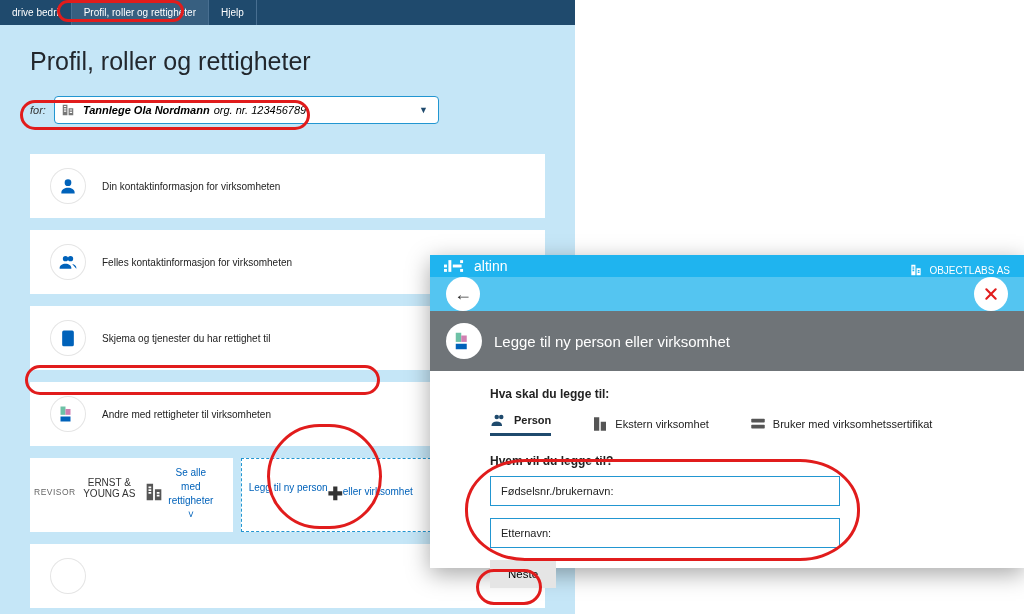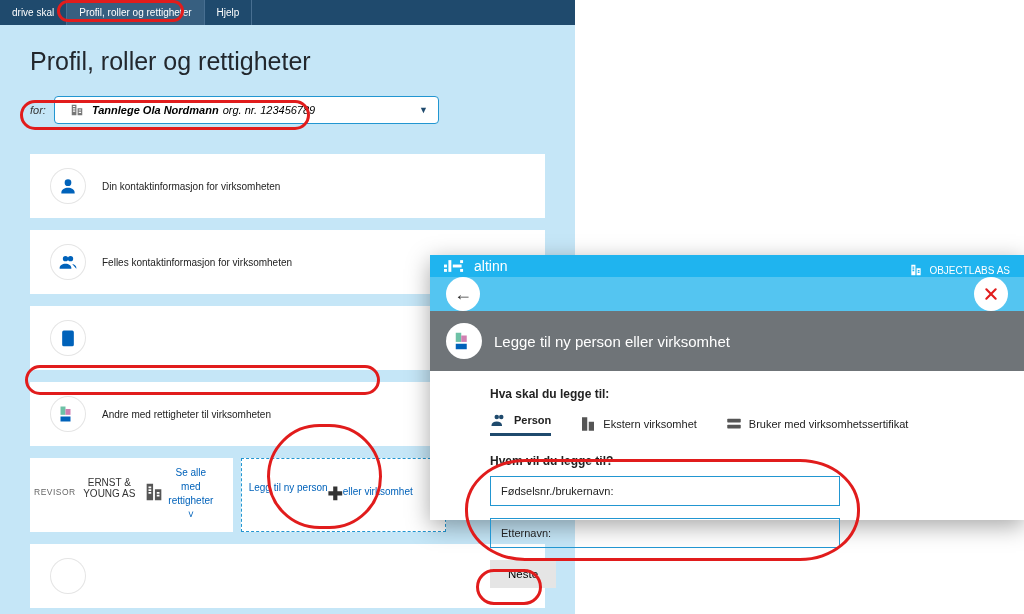--- a/index.html
+++ b/index.html
@@ -8,21 +8,21 @@
     .left-panel { position:absolute; left:0; top:0; width:575px; background:#c5e6f7; }
     .topnav { background:#1f4a6d; color:#fff; height:25px; display:flex; align-items:stretch; }
     .topnav .nav-item { font-size:10px; padding:0 12px; display:flex; align-items:center; border-right:1px solid #486f91; cursor:pointer; }
     .topnav .nav-item.active { background:#375f80; }
 
     .profile-body { padding:22px 30px 20px 30px; }
     .profile-body h1 { font-size:25px; font-weight:300; color:#22272d; margin-bottom:20px; }
 
     .for-row { display:flex; align-items:center; gap:8px; margin-bottom:30px;font-style:italic; }
     .for-row .for-label { font-size:11px; color:#333; }
-    .actor-select { display:flex; align-items:center; background:#fff; border:1px solid #2296d1; border-radius:4px; padding:6px 15px; width:385px; font-size:11px; position:relative; cursor:pointer; }
+    .actor-select { display:flex; align-items:center; background:#fff; border:1px solid #2296d1; border-radius:4px; padding:6px 6px; width:385px; font-size:11px; position:relative; cursor:pointer; }
     .actor-select .build-icon { width:14px; height:14px; margin-right:8px; fill:#777; }
     .actor-select .actor-name { font-weight:700; margin-right:4px; }
     .actor-select .caret { position:absolute; right:10px; font-size:9px; color:#1f4a6d; }
 
     .white-row { background:#fff; display:flex; align-items:center; padding:14px 20px; margin-bottom:12px; cursor:pointer; }
     .white-row .row-icon { width:36px; height:36px; border-radius:50%; display:flex; align-items:center; justify-content:center; margin-right:16px; flex:0 0 auto; box-shadow:0 0 0 1px #e5e5e5 inset; }
     .white-row .row-icon svg { width:20px; height:20px; }
     .white-row .row-label { font-size:10px; color:#222; }
 
     .rights-grid { display:flex; gap:8px; margin-bottom:12px; }
@@ -32,51 +32,51 @@
     .rights-cell .cell-icon { margin:6px 0 8px 0; }
     .rights-cell .cell-link { color:#0062ba; font-size:10px; text-align:center; line-height:14px; }
     .rights-cell.add { border:1px dashed #2296d1; cursor:pointer; }
     .rights-cell.add .cell-title { color:#0062ba; }
     .rights-cell.add .plus { font-size:18px; font-weight:700; margin:6px 0; }
     .rights-cell .cell-link-bottom { margin-top:auto; }
 
     
     .ring { position:absolute; border:3px solid #e11c1c; border-radius:50px; pointer-events:none; }
 
-    .overlay { position:absolute; left:430px; top:255px; width:594px; height:265px; background:#fff; box-shadow:0 6px 22px rgba(0,0,0,.35); display:flex; flex-direction:column; }
+    .overlay { position:absolute; left:430px; top:255px; width:594px; height:313px; background:#fff; box-shadow:0 6px 22px rgba(0,0,0,.35); display:flex; flex-direction:column; }
     .ov-top { background:#1fb4ef; height:36px; color:#fff; display:flex; align-items:center; padding:0 14px; font-size:14px; }
     .ov-top .brand { display:flex; align-items:center; gap:8px; font-weight:500; }
     .ov-top .spacer { flex:1; }
     .ov-top .org { font-size:10px; display:flex; align-items:center; gap:6px;margin-top:8px; }
 
     .ov-bar { background:#54c5f1; height:52px; display:flex; align-items:center; justify-content:space-between; padding:0 16px; }
     .ov-back { width:34px; height:34px; border-radius:50%; background:#fff; display:flex; align-items:center; justify-content:center; font-size:18px; color:#333; cursor:pointer; font-weight:700; }
     .ov-close { width:34px; height:34px; border-radius:50%; background:#fff; display:flex; align-items:center; justify-content:center; cursor:pointer; }
 
     .ov-heading { background:#6f7478; color:#fff; padding:12px 16px; display:flex; align-items:center; gap:12px; font-size:15px; }
     .ov-heading .circle { width:36px; height:36px; border-radius:50%; background:#fff; display:flex; align-items:center; justify-content:center; }
 
     .ov-body { padding:16px 60px 20px 60px; font-size:12px; color:#222; position:relative; }
     .ov-body .q { font-weight:700; margin-bottom:10px; }
-    .type-tabs { display:flex; gap:28px; align-items:center; margin-bottom:18px; }
+    .type-tabs { display:flex; gap:40px; align-items:center; margin-bottom:18px; }
     .type-tabs .t { display:flex; align-items:center; gap:6px; font-size:11px; cursor:pointer; }
     .type-tabs .t.active { font-weight:700; border-bottom:3px solid #1f4a6d; padding-bottom:4px; }
     .type-tabs .t svg { width:18px; height:18px; }
     .q2 { font-weight:700; margin-bottom:8px; }
     .field { border:1px solid #2296d1; padding:8px 10px; font-size:11px; margin-bottom:12px; cursor:text; }
     .next-btn { background:#e5e5e5; border:none; padding:8px 18px; font-size:11.5px; cursor:pointer;text-align:right; }
 
     .ov-ring { position:absolute; border:3px solid #e11c1c; border-radius:50%; pointer-events:none; }
   </style>
 </head>
 <body>
 
 <div class="left-panel">
   <div class="topnav">
-    <div class="nav-item">drive skal</div>
+    <div class="nav-item">drive bedri</div>
     <div class="nav-item active">Profil, roller og rettigheter</div>
     <div class="nav-item">Hjelp</div>
   </div>
 
   <div class="profile-body">
     <h1>Profil, roller og rettigheter</h1>
 
     <div class="for-row">
       <span class="for-label">for:</span>
       <div class="actor-select">
@@ -110,20 +110,21 @@
       </div>
       <span class="row-label">Felles kontaktinformasjon for virksomheten</span>
     </div>
 
     <div class="white-row">
       <div class="row-icon">
         <svg viewBox="0 0 24 24" fill="#0062ba">
             <path d="M7 3h10a2 2 0 0 1 2 2v15a2 2 0 0 1-2 2H7a2 2 0 0 1-2-2V5a2 2 0 0 1 2-2zm1 5h8v1.5H8zm0 3h8v1.5H8zm0 3h8v1.5H8z"></path>
           </svg>
       </div>
+      <span class="row-label">Skjema og tjenester du har rettighet til</span>
     </div>
 
     <div class="white-row">
       <div class="row-icon">
         <svg viewBox="0 0 24 24">
             <path fill="#6ec1a6" d="M3 13h6V3H3z"></path>
             <path fill="#d07fb1" d="M9 13h6V6H9z"></path>
             <path fill="#0062ba" d="M3 21h12v-6H3z"></path>
           </svg>
       </div>

